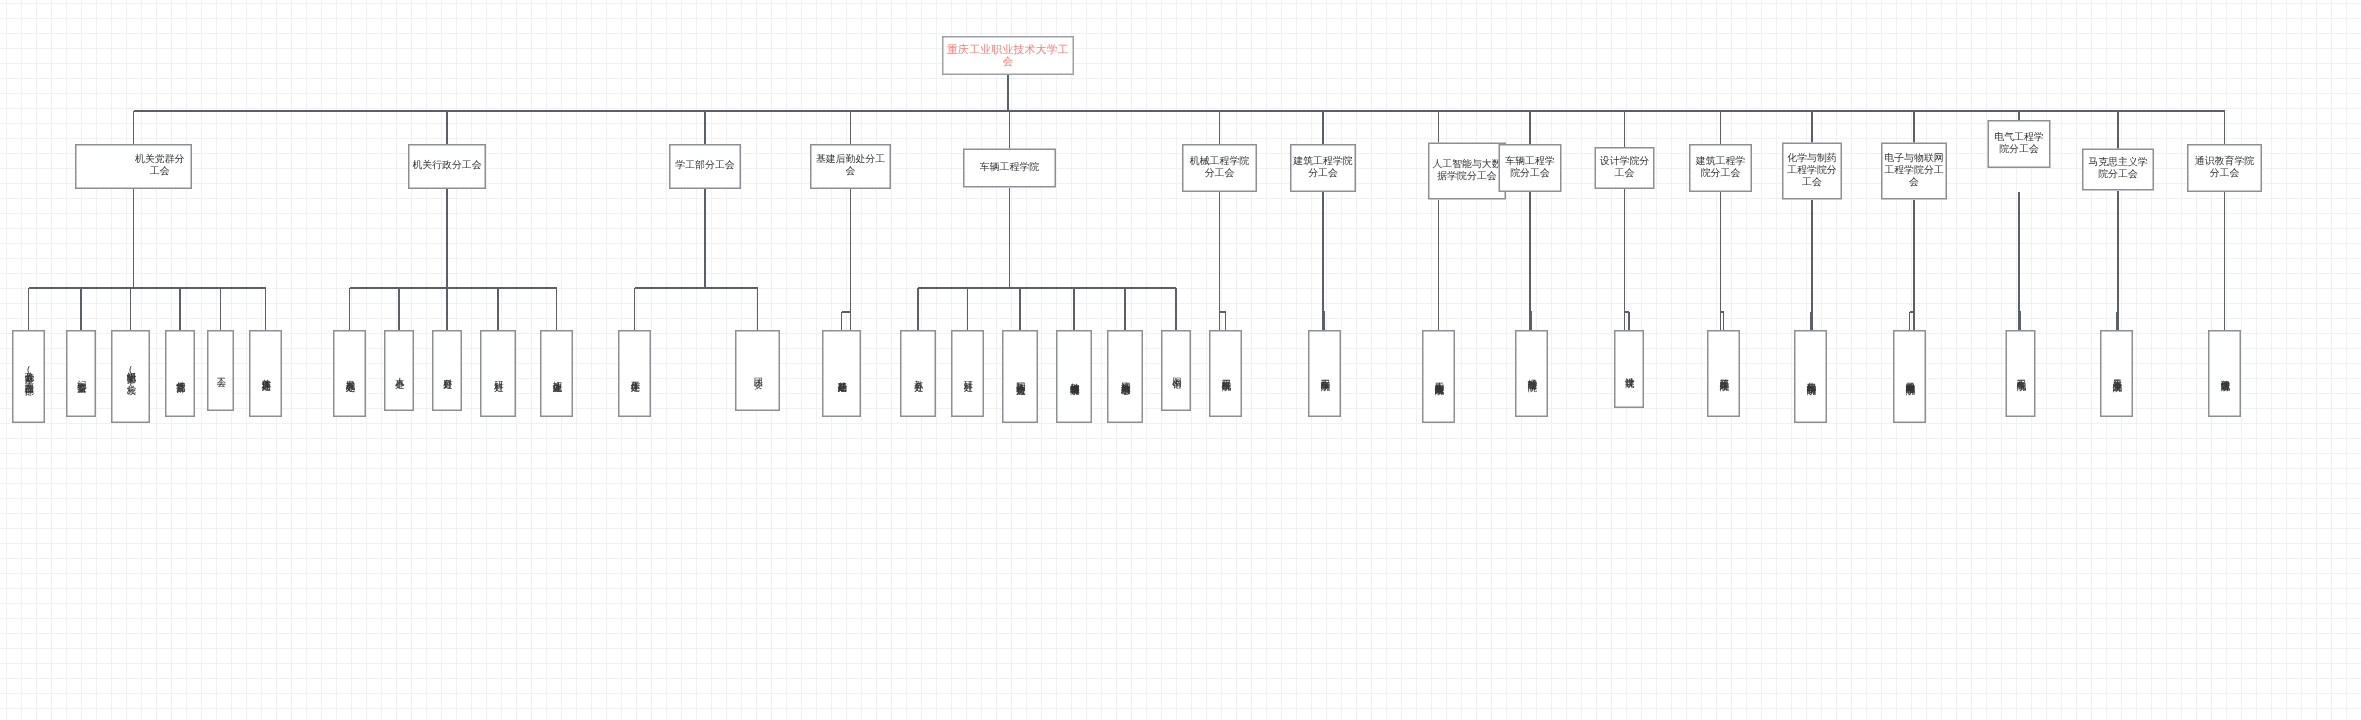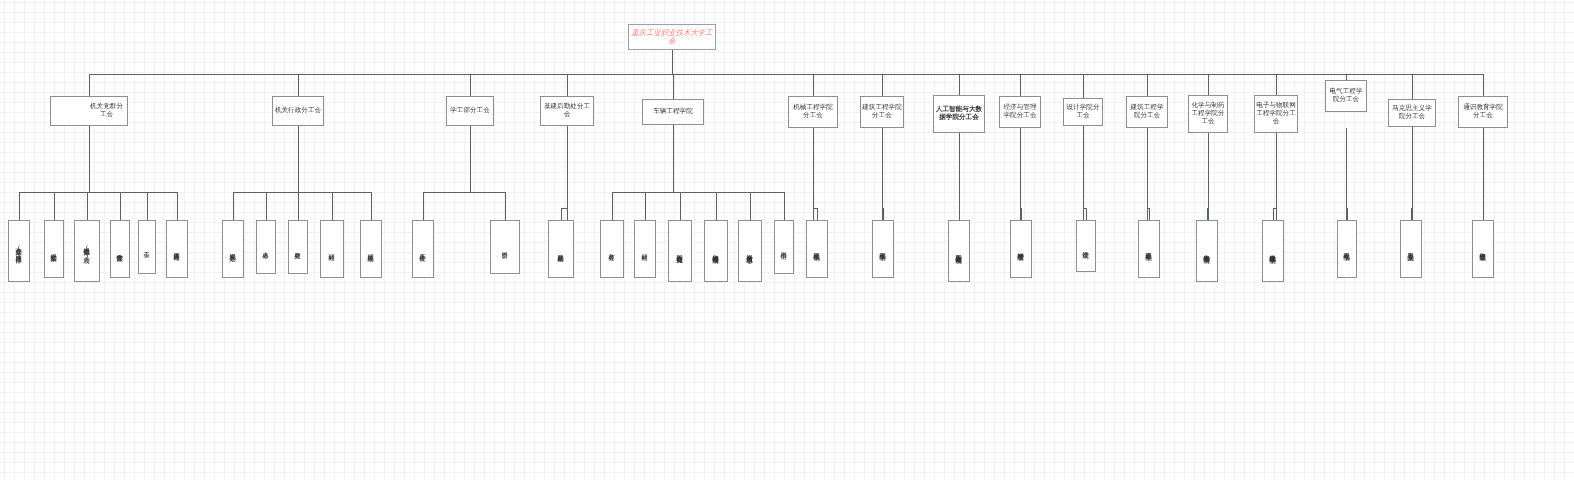--- a/index.html
+++ b/index.html
@@ -34,27 +34,26 @@
     text-align: center;
     color: #333333;
     line-height: 1.18;
     overflow: hidden;
   }
   .node.root {
     border-color: #9aa0a8;
     color: #ff7b72;
     font-size: 7.2px;
     letter-spacing: .2px;
-    font-style: italic;
   }
   .node.lvl1 {
     font-size: 6.6px;
     padding: 1px;
   }
-  .node.lvl1.bold { font-weight: bold; }
+  .node.lvl1.bold { font-weight: normal; margin-left: 19px; }
   .node.leaf {
     font-size: 6.2px;
     padding: 2px 0;
     align-items: center;
     justify-content: center;
   }
   .node.leaf .vtext {
     writing-mode: vertical-rl;
     text-orientation: upright;
     white-space: normal;
@@ -168,21 +167,21 @@
     <div class="node lvl1" style="left: 788px; top: 96px; width: 50px; height: 32px;">
       <span class="htext">机械工程学院分工会</span>
     </div>
     <div class="node lvl1" style="left: 860px; top: 96px; width: 44px; height: 32px;">
       <span class="htext">建筑工程学院分工会</span>
     </div>
     <div class="node lvl1 bold" style="left: 933px; top: 95px; width: 52px; height: 38px;">
       <span class="htext">人工智能与大数据学院分工会</span>
     </div>
     <div class="node lvl1" style="left: 999px; top: 96px; width: 42px; height: 32px;">
-      <span class="htext">经济与管理学院分工会</span>
+      <span class="htext">车辆工程学院分工会</span>
     </div>
     <div class="node lvl1" style="left: 1063px; top: 98px; width: 40px; height: 28px;">
       <span class="htext">设计学院分工会</span>
     </div>
     <div class="node lvl1" style="left: 1126px; top: 96px; width: 42px; height: 32px;">
       <span class="htext">建筑工程学院分工会</span>
     </div>
     <div class="node lvl1" style="left: 1188px; top: 95px; width: 40px; height: 38px;">
       <span class="htext">化学与制药工程学院分工会</span>
     </div>

